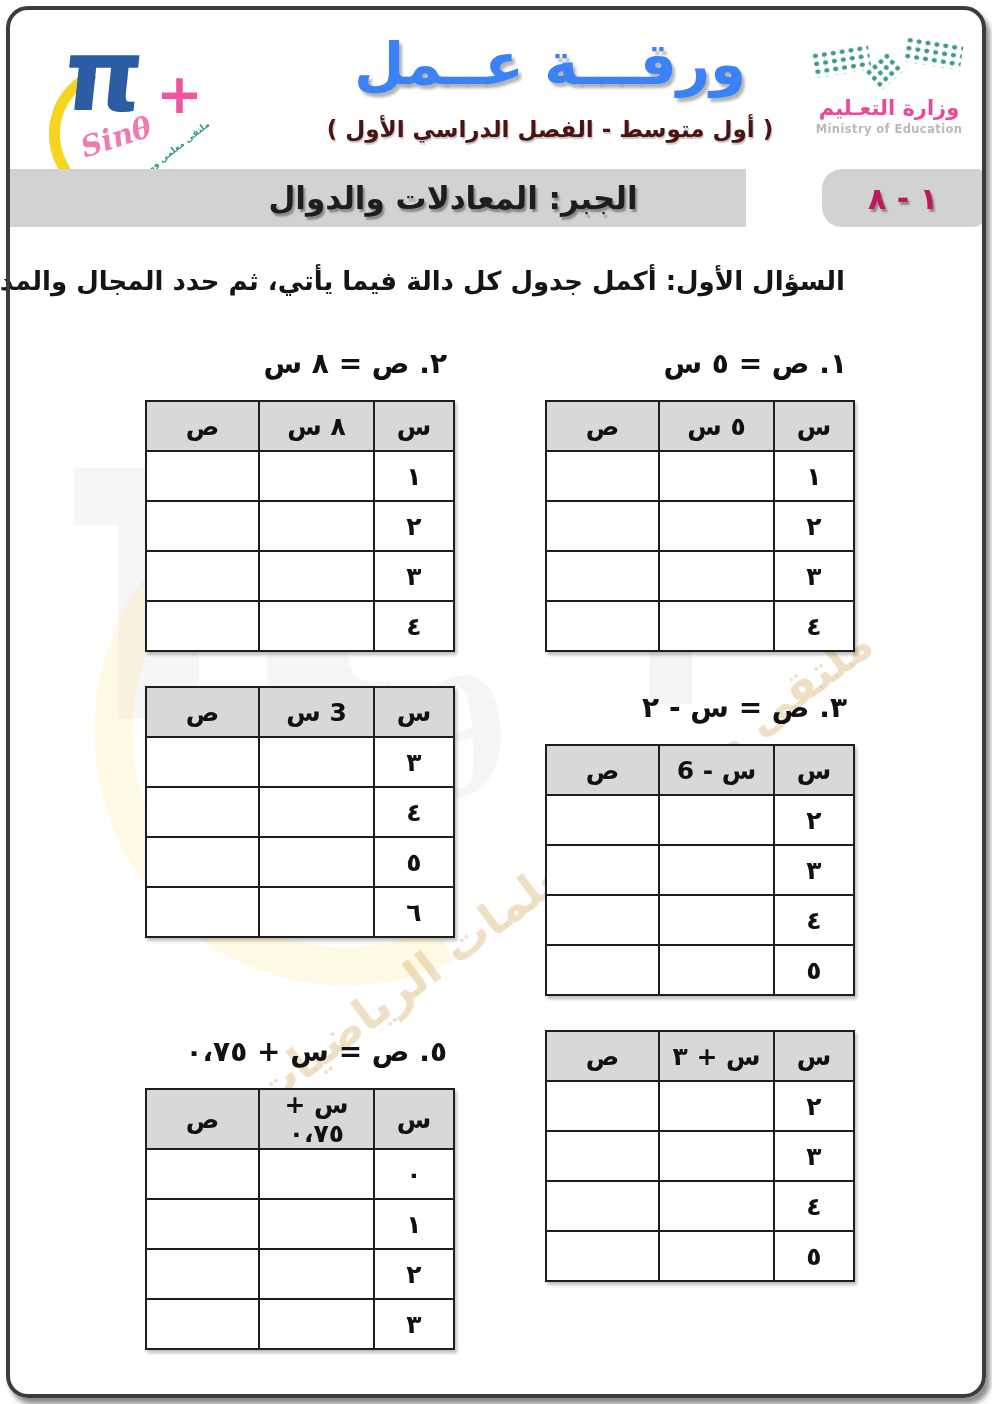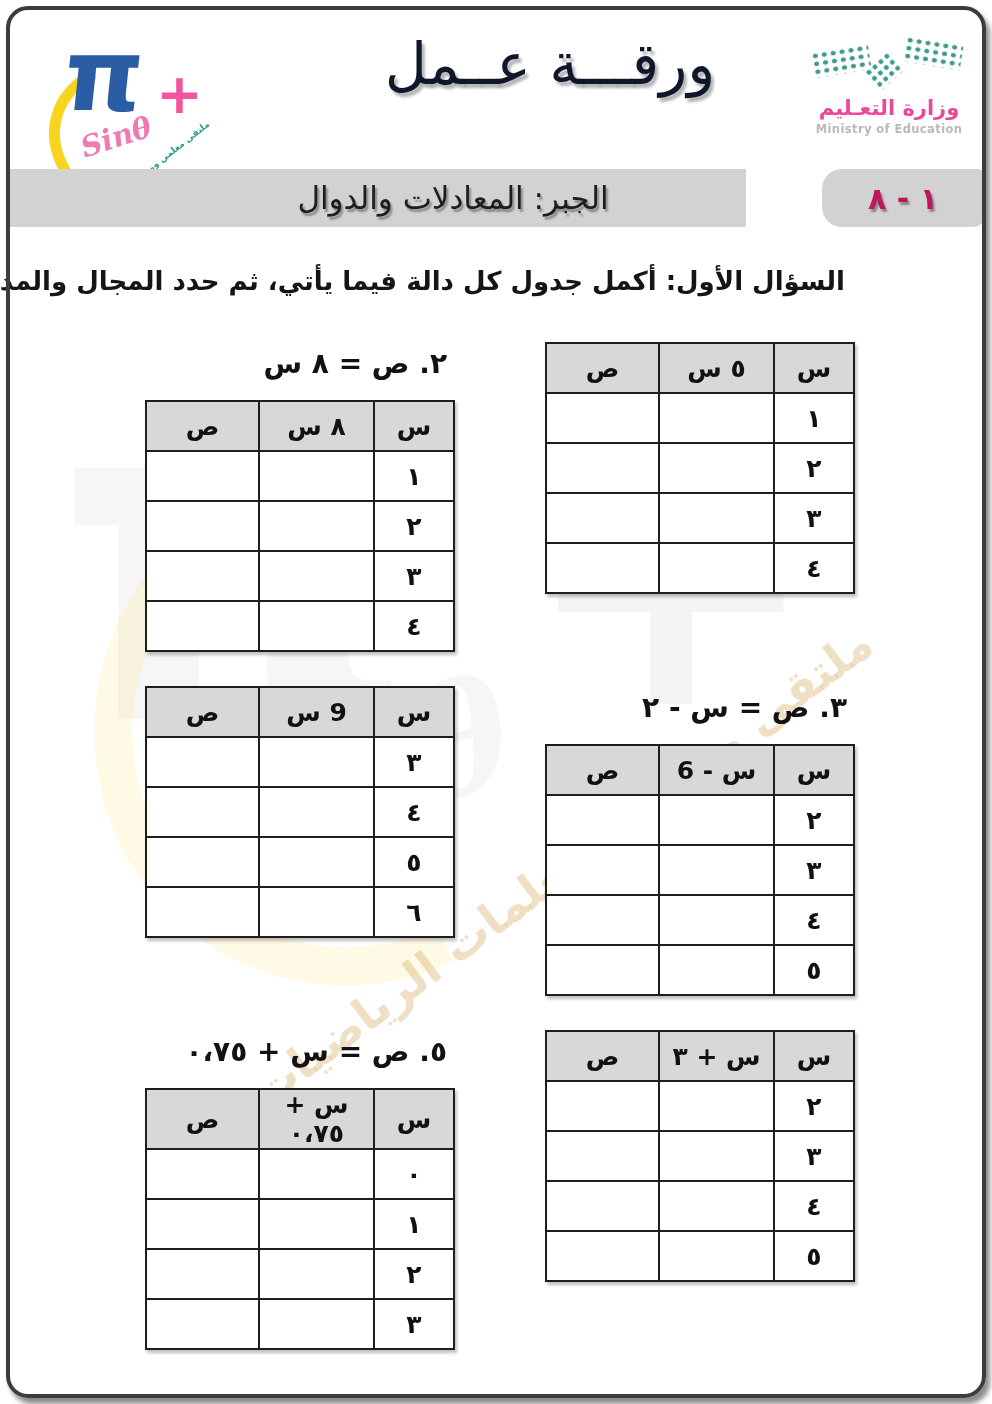--- a/index.html
+++ b/index.html
@@ -33,39 +33,39 @@
         color:#2b5da5;line-height:1;transform:skewX(-6deg);}
   .logo-plus{position:absolute;left:122px;top:26px;font-size:56px;font-weight:bold;
         color:#f1559f;line-height:1;}
   .logo-sin{position:absolute;left:46px;top:80px;font-size:29px;font-weight:bold;font-style:italic;
         font-family:"DejaVu Serif", serif;color:#ef79b2;transform:rotate(-18deg);}
   .logo-tag{position:absolute;left:58px;top:118px;width:130px;font-size:9px;font-weight:bold;
         direction:rtl;color:#2f9a8c;transform:rotate(-38deg);white-space:nowrap;}
 
   
   .main-title{position:absolute;left:310px;top:30px;width:480px;text-align:center;direction:rtl;
-        font-size:58px;font-weight:normal;color:#0f172a;text-shadow:3px 4px 3px rgba(0,0,0,0.30);}
+        font-size:58px;font-weight:bold;color:#3b82f6;text-shadow:3px 4px 3px rgba(0,0,0,0.30);}
   .subtitle{position:absolute;left:310px;top:116px;width:480px;text-align:center;direction:rtl;
         font-size:23px;font-weight:bold;color:#4c1313;text-shadow:1px 2px 1px rgba(0,0,0,0.22);}
 
   
   .ministry{position:absolute;left:800px;top:32px;width:178px;}
   .emblem{position:relative;height:64px;}
   .dots{position:absolute;background-image:radial-gradient(circle, #3f9c8d 2.2px, rgba(0,0,0,0) 2.7px);
         background-size:9px 8px;}
   .wing-l{left:12px;top:16px;width:58px;height:26px;transform:rotate(-9deg);}
   .wing-r{left:104px;top:8px;width:58px;height:26px;transform:rotate(9deg);}
   .trunk{left:68px;top:26px;width:32px;height:26px;transform:rotate(-42deg);background-size:8px 8px;}
   .min-ar{text-align:center;font-size:21px;font-weight:bold;color:#ec4899;direction:rtl;}
   .min-en{text-align:center;font-size:11.5px;color:#b9b9b9;letter-spacing:0.4px;margin-top:2px;font-weight:bold;}
 
   
   .section-bar{position:absolute;left:10px;top:169px;width:736px;height:58px;background:#d2d2d2;
         display:flex;align-items:center;justify-content:center;}
-  .section-bar span{font-size:31px;font-weight:normal;color:#1d1d1d;direction:rtl;
+  .section-bar span{font-size:31px;font-weight:bold;color:#1d1d1d;direction:rtl;
         text-shadow:2px 3px 2px rgba(0,0,0,0.35);transform:translateX(75px);}
   .badge{position:absolute;left:822px;top:169px;width:162px;height:58px;background:#d2d2d2;
         border-radius:20px 6px 10px 20px;display:flex;align-items:center;justify-content:center;
         font-size:30px;font-weight:bold;color:#be185d;direction:rtl;
         text-shadow:2px 3px 2px rgba(0,0,0,0.35);}
 
   
   .question{position:absolute;top:266px;right:147px;direction:rtl;text-align:right;
         font-size:26px;font-weight:bold;color:#151515;white-space:nowrap;}
 
@@ -98,39 +98,41 @@
 
     <div class="logo">
       <div class="logo-arc"></div>
       <span class="logo-pi">π</span>
       <span class="logo-plus">+</span>
       <span class="logo-sin">Sinθ</span>
       <span class="logo-tag">ملتقى معلمي ومعلمات الرياضيات</span>
     </div>
 
     <div class="main-title">ورقـــة عــمل</div>
+    <div class="subtitle">( أول متوسط - الفصل الدراسي الأول )</div>
 
     <div class="ministry">
       <div class="emblem">
         <div class="dots wing-l"></div>
         <div class="dots wing-r"></div>
         <div class="dots trunk"></div>
       </div>
       <div class="min-ar">وزارة التعـليم</div>
       <div class="min-en">Ministry of Education</div>
     </div>
 
     <div class="section-bar">
       <span>الجبر: المعادلات والدوال</span>
     </div>
     <div class="badge">١ - ٨</div>
 
     <div class="question">السؤال الأول: أكمل جدول كل دالة فيما يأتي، ثم حدد المجال والمدى:</div>
 
     <div class="tgroup" style="left:545px;top:342px;">
+      <div class="ttitle">١. ص = ٥ س</div>
       <table class="ftable">
         <thead>
             <tr>
           <th class="col-x">س</th>
           <th class="col-e">٥ س</th>
           <th>ص</th>
         </tr>
           </thead>
         <tbody>
           <tr>
@@ -225,21 +227,21 @@
             </tr>
         </tbody>
       </table>
     </div>
 
     <div class="tgroup" style="left:145px;top:686px;">
       <table class="ftable">
         <thead>
             <tr>
           <th class="col-x">س</th>
-          <th class="col-e">9 س</th>
+          <th class="col-e">3 س</th>
           <th>ص</th>
         </tr>
           </thead>
         <tbody>
           <tr>
               <td class="col-x">٣</td>
               <td class="col-e"></td>
               <td></td>
             </tr>
           <tr>

